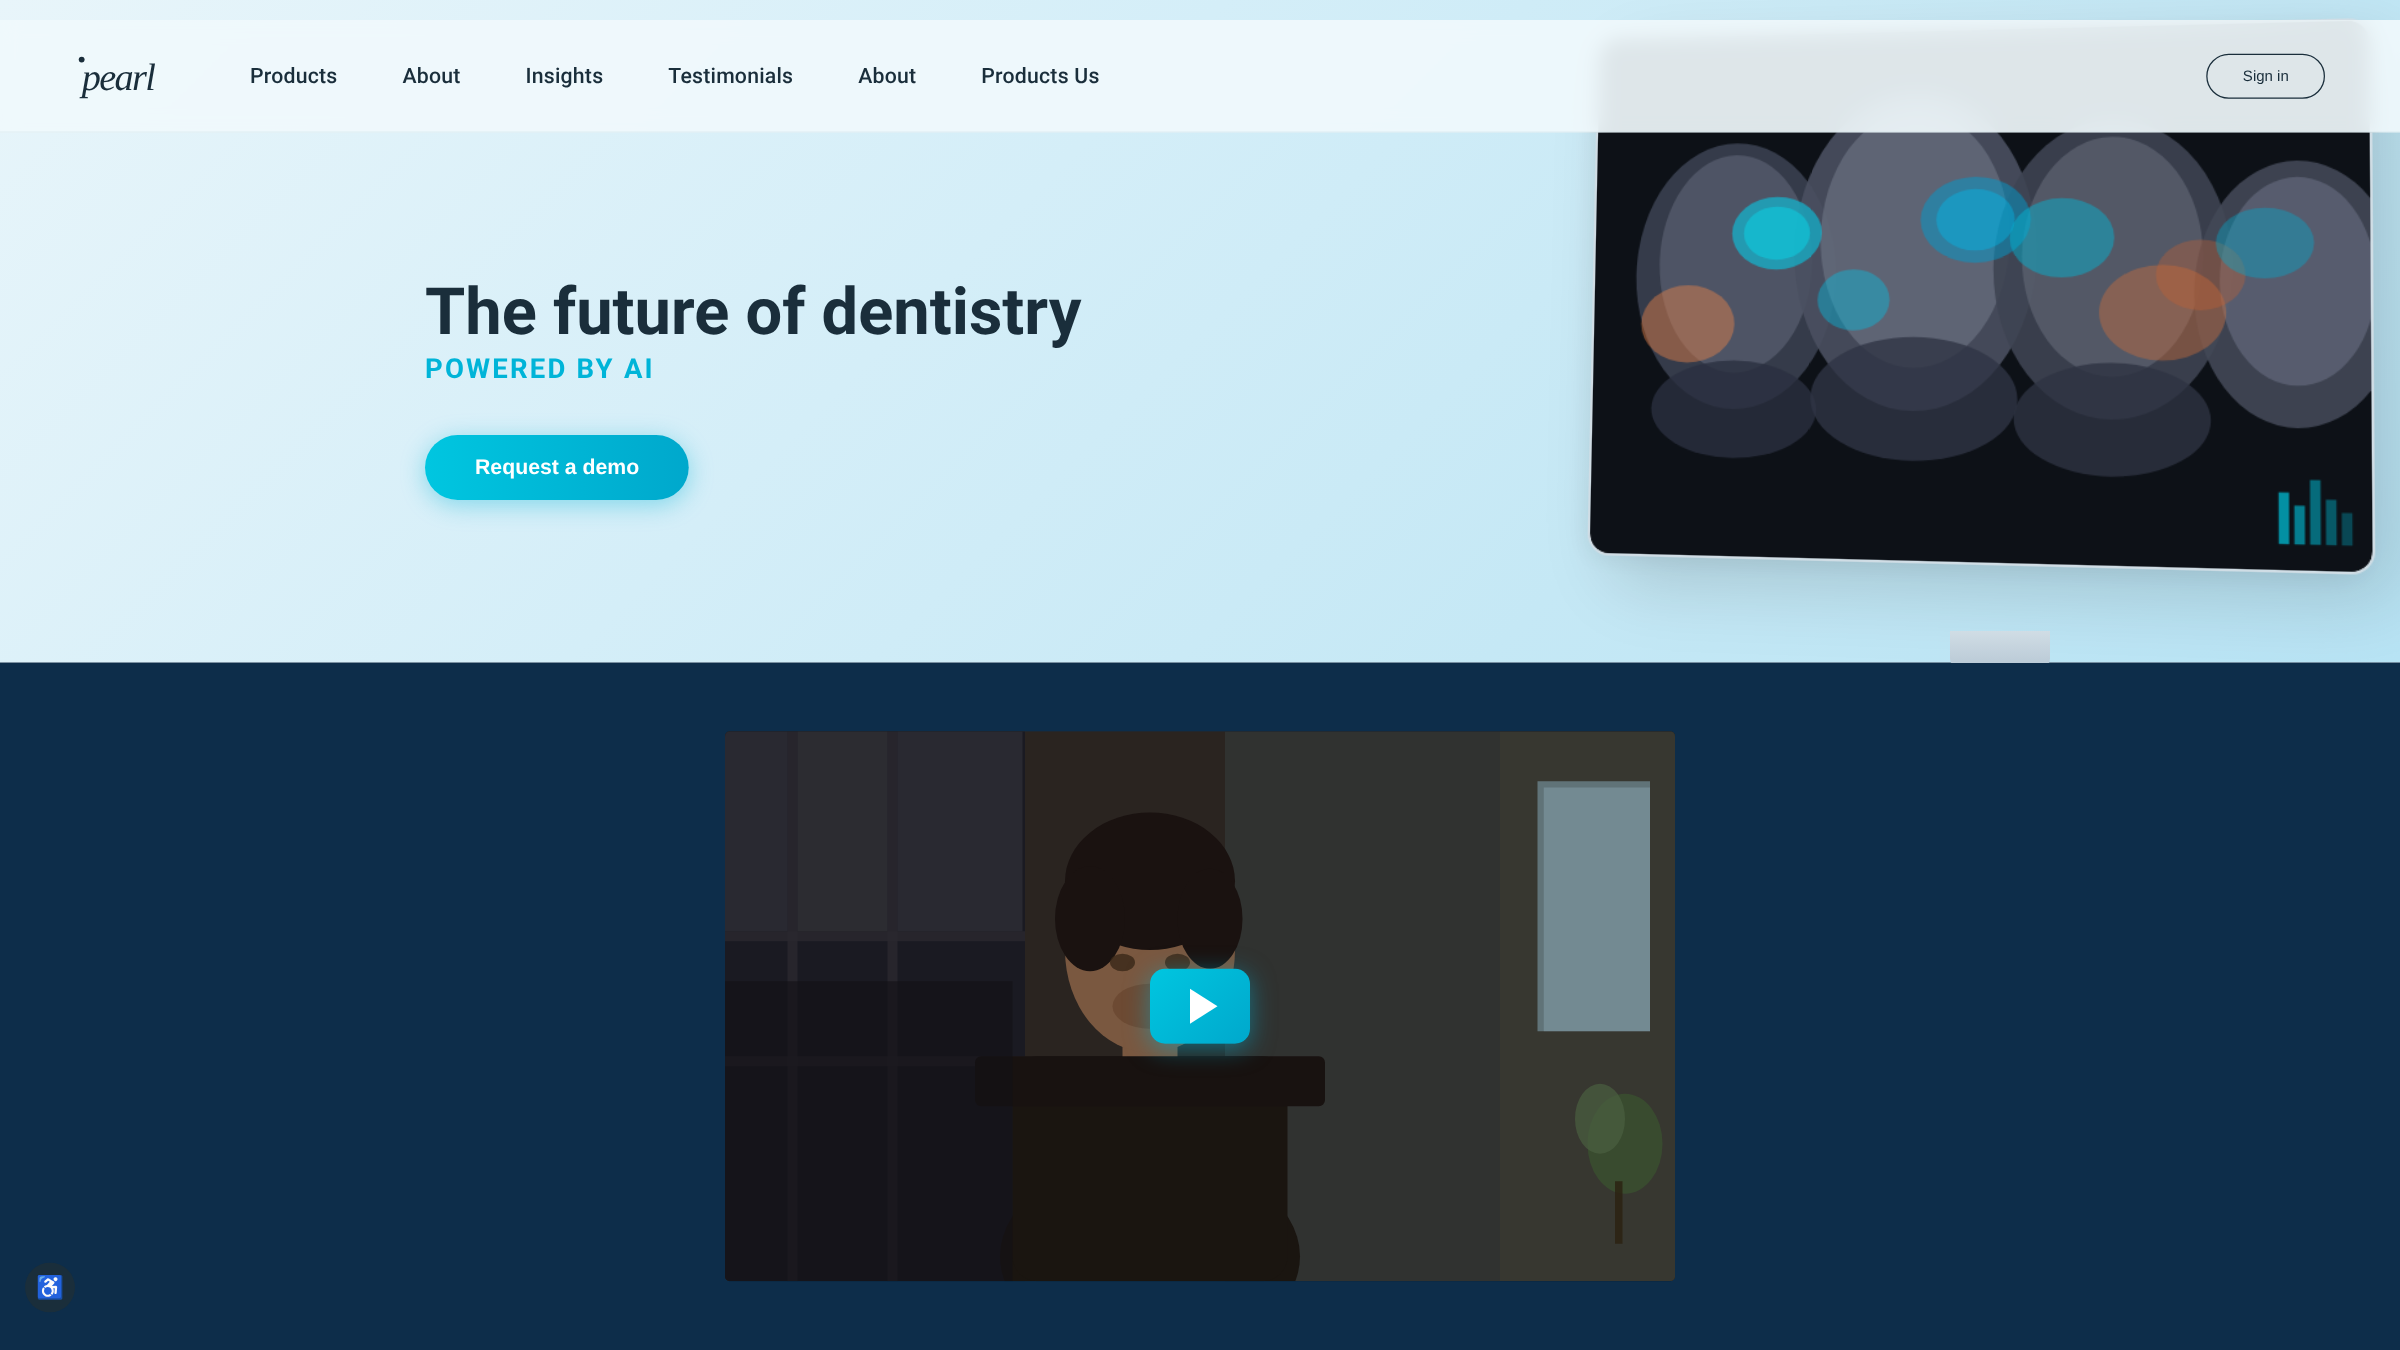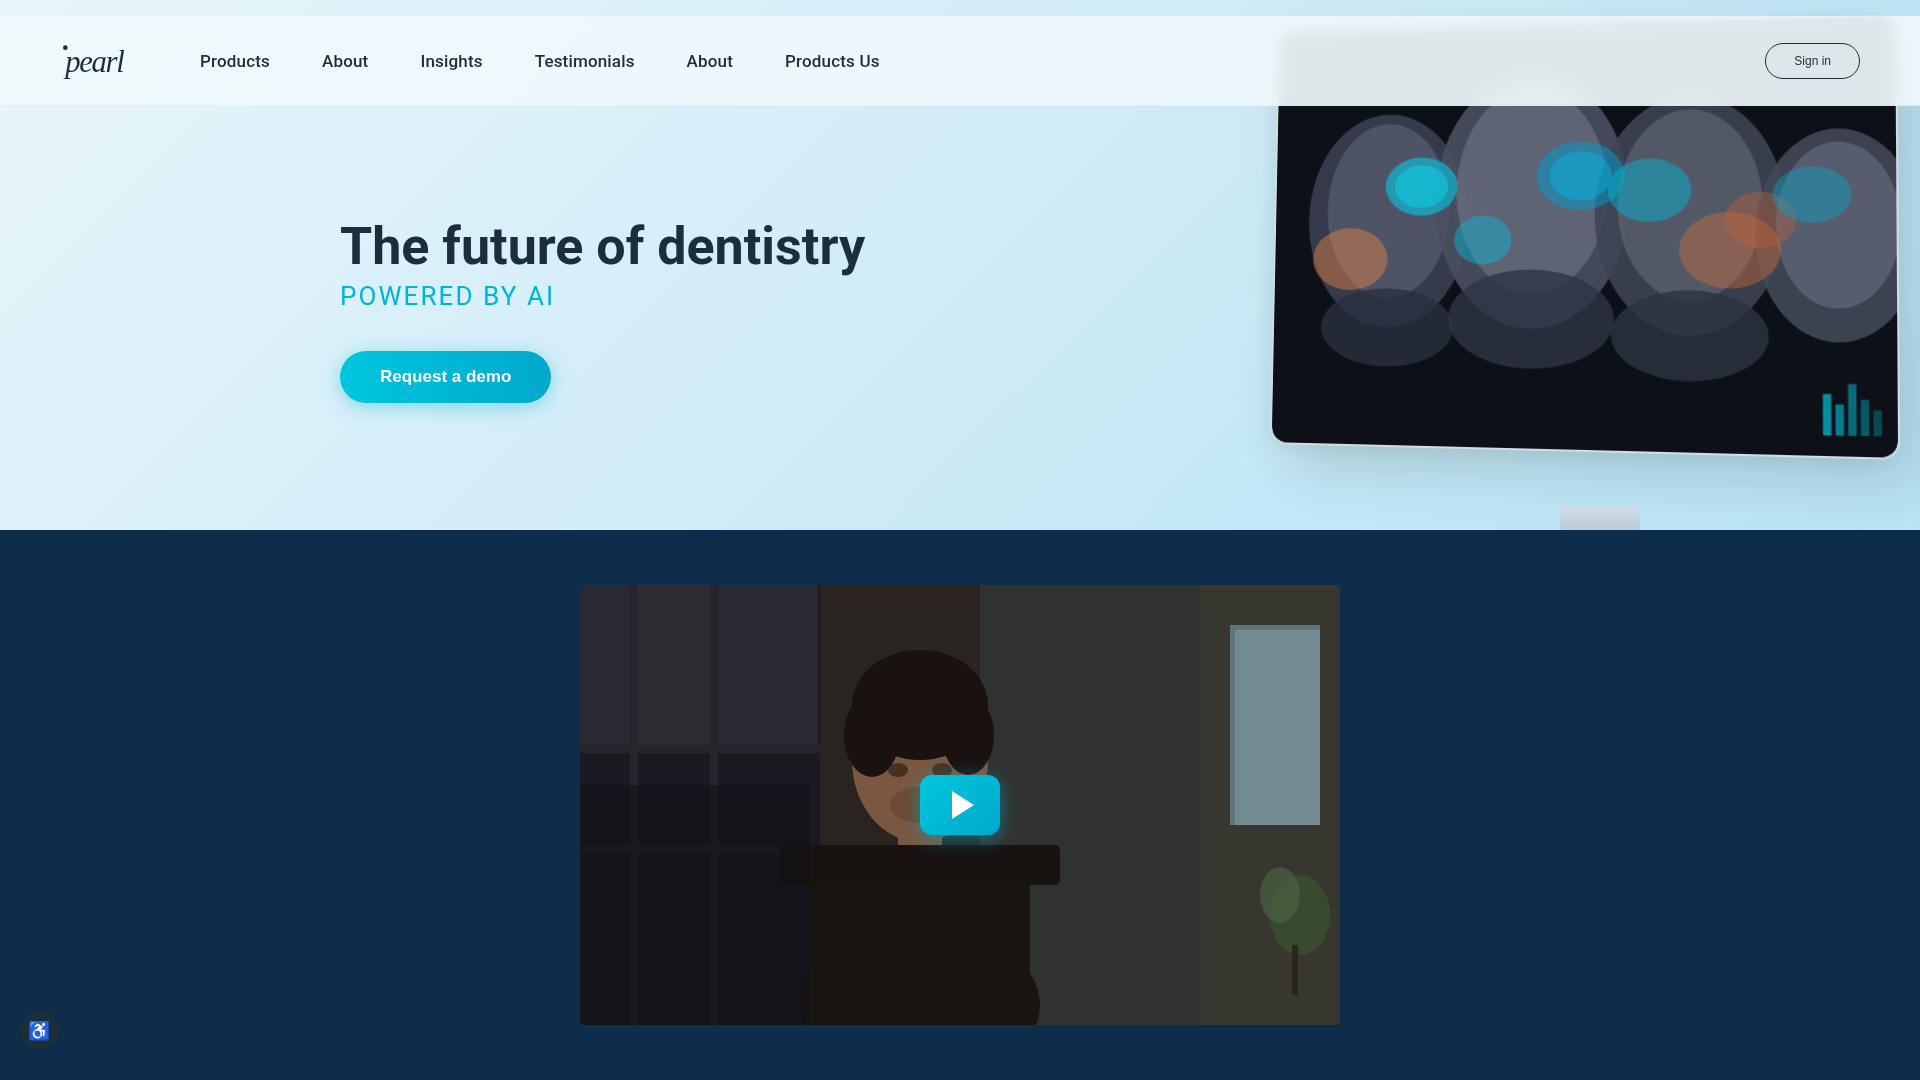--- a/index.html
+++ b/index.html
@@ -88,22 +88,22 @@
 
     .hero-title {
       font-size: 52px;
       font-weight: 700;
       color: #1a2e3b;
       line-height: 1.15;
       margin-bottom: 4px;
     }
 
     .hero-subtitle {
-      font-size: 26px;
-      font-weight: 400;
+      font-size: 22px;
+      font-weight: 700;
       color: #00b4d8;
       letter-spacing: 0.08em;
       margin-bottom: 40px;
     }
 
     .demo-btn {
       background: linear-gradient(90deg, #00c6e0, #00a8cc);
       color: white;
       border: none;
       padding: 16px 40px;

